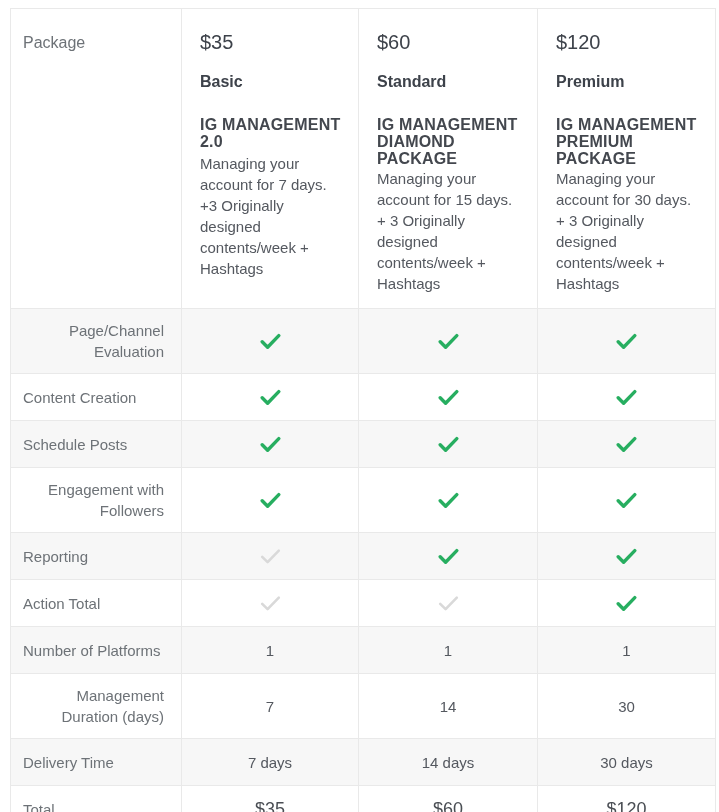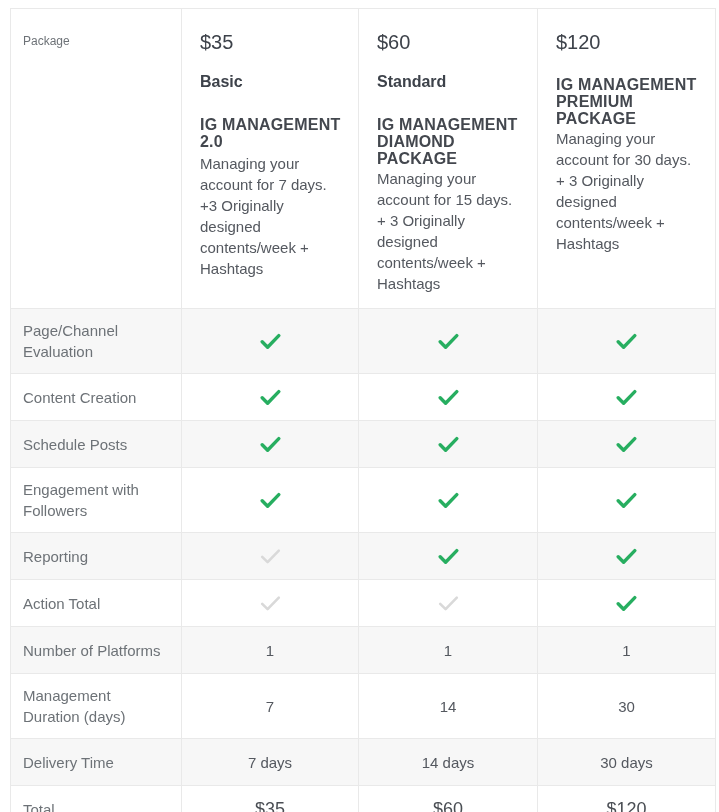--- a/index.html
+++ b/index.html
@@ -28,21 +28,21 @@
   }
   .cell {
     border-right: 1px solid var(--border, #e9e9e9);
   }
   .cell:last-child { border-right: none; }
 
   
   .header-row { min-height: 288px; }
   .corner-cell {
     padding: 25px 17px 0 12px;
-    font-size: 12px;
+    font-size: 16px;
     color: var(--muted, #6d7277);
   }
   .pkg-cell { padding: 20px 15px 14px 18px; }
   .pkg-price {
     font-size: 20px;
     line-height: 26px;
     color: var(--heading, #3d424a);
     font-weight: 400;
   }
   .pkg-name {
@@ -72,20 +72,21 @@
   }
 
   
   .feature-row { border-top: 1px solid var(--border, #e9e9e9); }
   .feature-row.striped { background: var(--altbg, #f7f7f7); }
   .feature-row .cell {
     min-height: 46px;
     padding: 11px 0;
     display: flex;
     align-items: center;
+    text-align: right;
   }
   .label-cell {
     padding-left: 12px !important;
     padding-right: 17px !important;
     font-size: 15px;
     line-height: 21px;
     color: var(--muted, #6d7277);
   }
   .value-cell {
     justify-content: center;
@@ -124,20 +125,21 @@
 
     <div class="cell pkg-cell">
       <div class="pkg-price">$60</div>
       <div class="pkg-name">Standard</div>
       <div class="pkg-subtitle">IG MANAGEMENT DIAMOND PACKAGE</div>
       <div class="pkg-desc">Managing your account for 15 days. + 3 Originally designed contents/week + Hashtags</div>
     </div>
 
     <div class="cell pkg-cell">
       <div class="pkg-price">$120</div>
+      <div class="pkg-name">Premium</div>
       <div class="pkg-subtitle">IG MANAGEMENT PREMIUM PACKAGE</div>
       <div class="pkg-desc">Managing your account for 30 days. + 3 Originally designed contents/week + Hashtags</div>
     </div>
   </div>
 
   <div id="feature-rows">
       <div class="row feature-row striped">
         <div class="cell label-cell">Page/Channel Evaluation</div>
         <div class="cell value-cell">
           <svg class="check included" width="21" height="17" viewBox="0 0 21 17">

